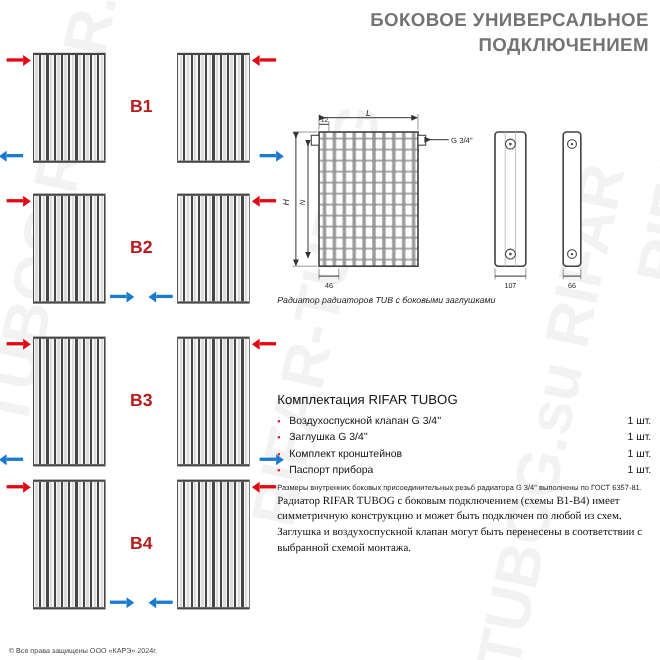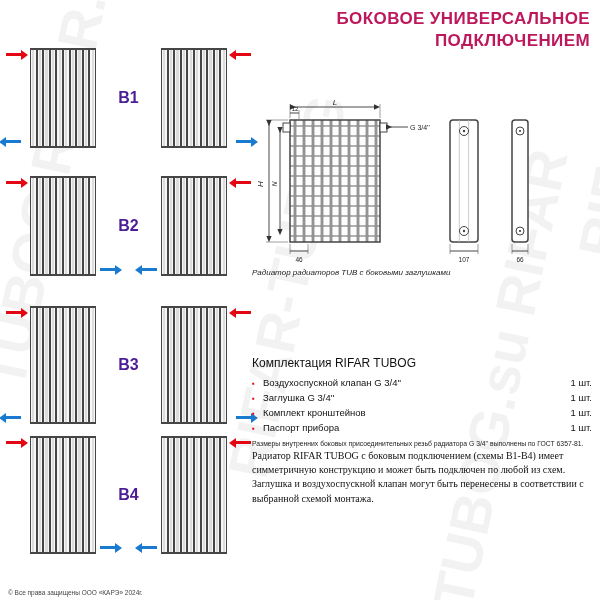--- a/index.html
+++ b/index.html
@@ -5,30 +5,30 @@
   html,body{margin:0;padding:0;}
   body{font-family:"Liberation Sans",sans-serif;background:#888;}
   .page{position:relative;width:600px;height:600px;background:#fff;overflow:hidden;margin:0 auto;}
 
   
   .wm{position:absolute;inset:0;overflow:hidden;pointer-events:none;}
   .wm span{position:absolute;font-weight:bold;color:rgba(40,40,40,.06);white-space:nowrap;transform-origin:left top;}
 
   
   .title{position:absolute;top:8px;right:10px;text-align:right;font-weight:bold;
-         font-size:17px;line-height:1.3;letter-spacing:.4px;color:#be185d;}
+         font-size:17px;line-height:1.3;letter-spacing:.4px;color:#737373;}
 
   
   .scheme{position:absolute;left:16px;width:225px;}
   .radiator{position:absolute;top:0;bottom:0;width:66px;
     background:repeating-linear-gradient(to right,#454545 0 1px,#f6f6f6 1px 2.2px,#dcdcdc 2.2px 4.4px,#f6f6f6 4.4px 5.6px,#454545 5.6px 6.6px);
     border-top:2.5px solid #454545;border-bottom:2.5px solid #454545;box-sizing:border-box;}
   .radiator.l{left:14px;} .radiator.r{right:14px;}
   .scheme-label{position:absolute;left:80px;right:80px;top:50%;transform:translateY(-50%);
-    text-align:center;font-weight:bold;font-size:16px;color:#4c1d95;}
+    text-align:center;font-weight:bold;font-size:16px;color:#b91c1c;}
   .arrow{position:absolute;height:3px;width:15px;background:currentColor;}
   .arrow.red{color:#e30613;} .arrow.blue{color:#1a7ad0;}
   .arrow.right::after{content:"";position:absolute;left:100%;top:-3.5px;
     border:5px solid transparent;border-left:7px solid currentColor;border-right:0;}
   .arrow.left::before{content:"";position:absolute;right:100%;top:-3.5px;
     border:5px solid transparent;border-right:7px solid currentColor;border-left:0;}
 
   
   .drawing{position:absolute;left:250px;top:96px;}
   .drawing-caption{position:absolute;left:252px;top:268px;width:320px;

